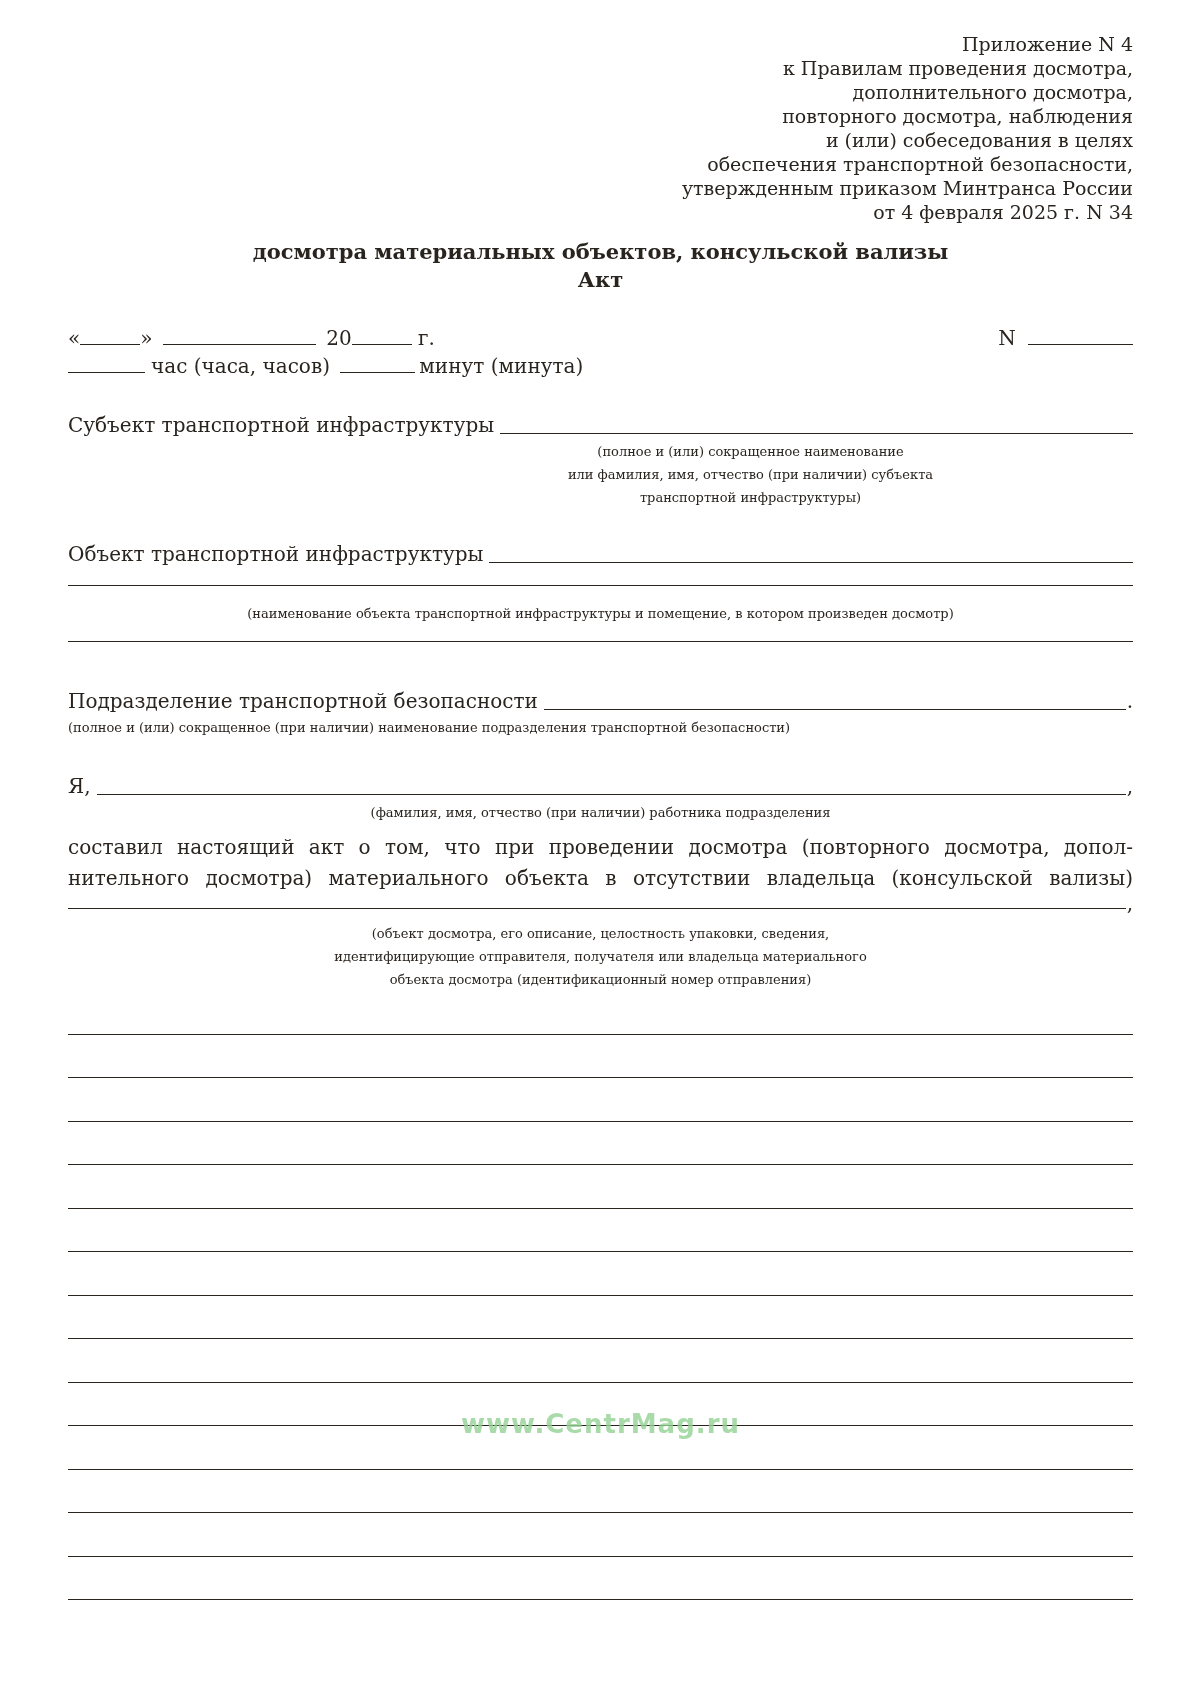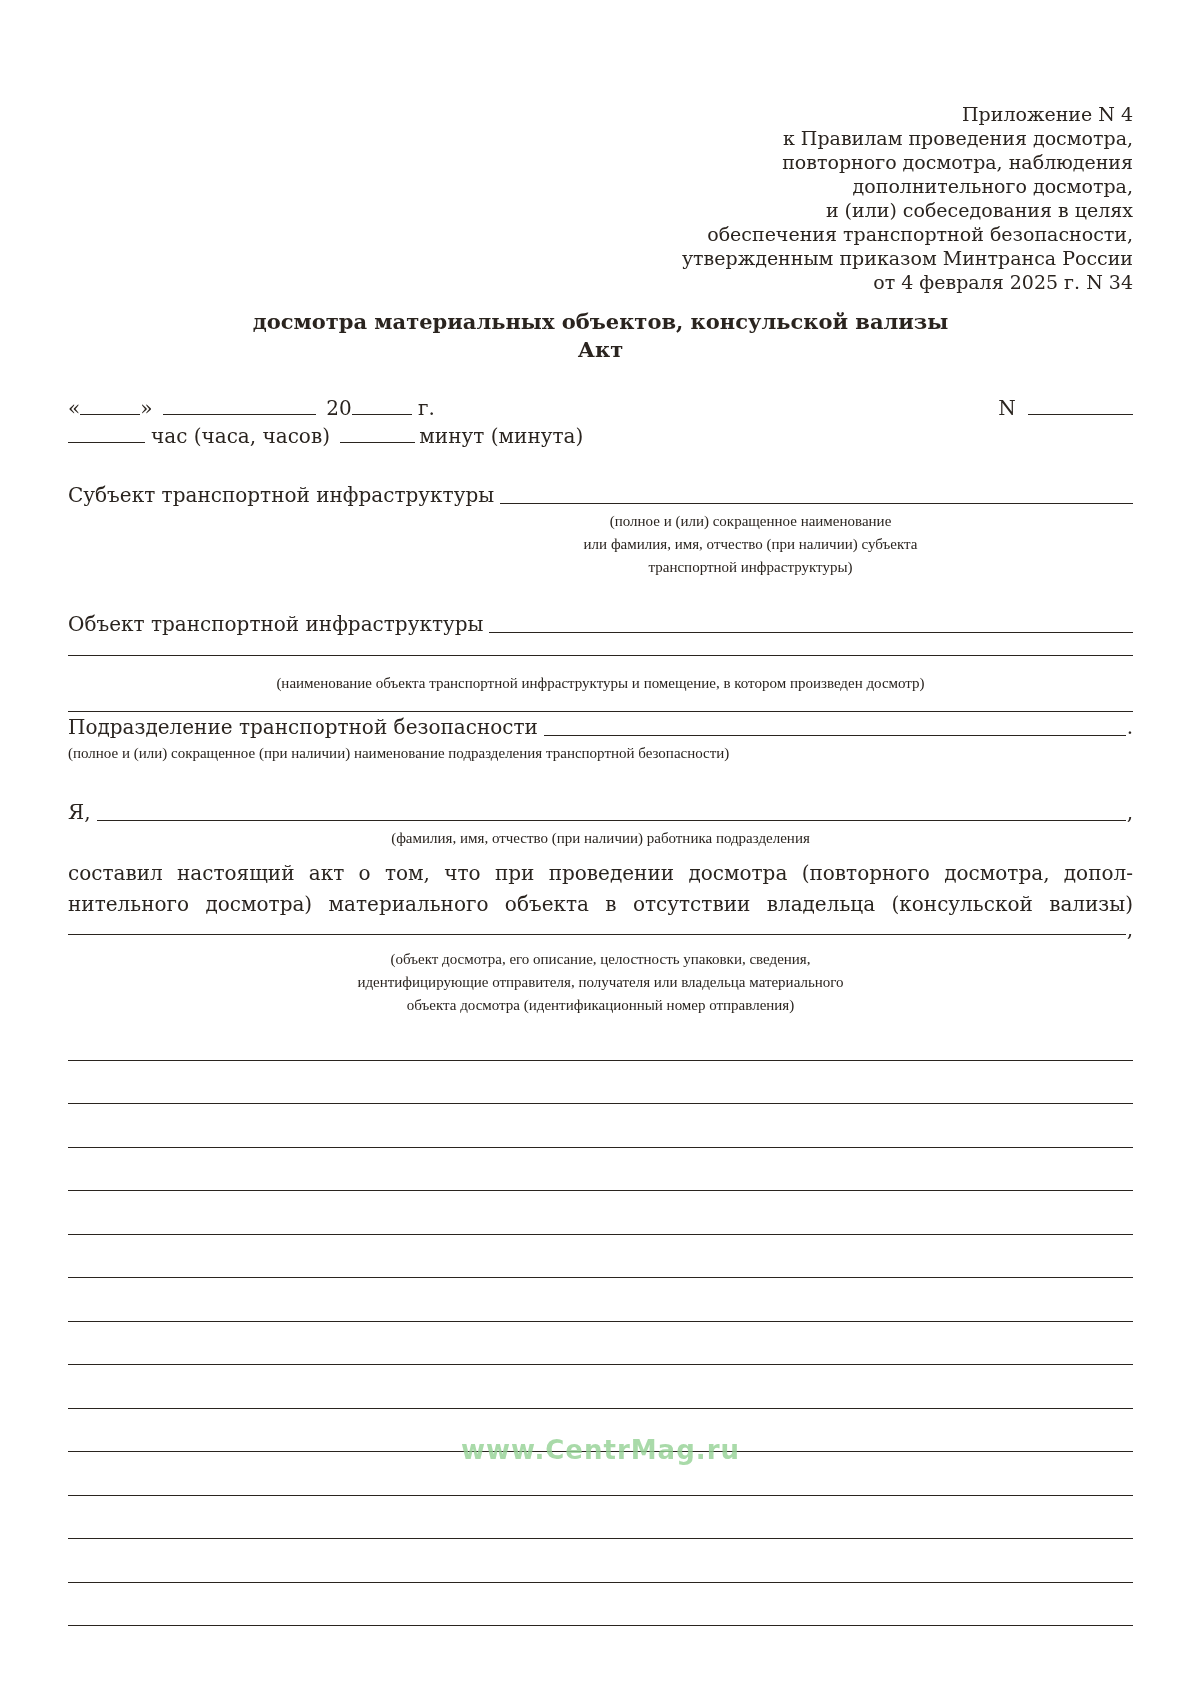--- a/index.html
+++ b/index.html
@@ -1,21 +1,21 @@
 <!DOCTYPE html>
 <html><head>
 <meta charset="utf-8">
 <style>
   html,body{margin:0;padding:0;}
   body{
     width:1200px;height:1697px;background:#ffffff;overflow:hidden;
     font-family:"DejaVu Serif","Liberation Serif",serif;
     color:#2a241f;
   }
-  .page{box-sizing:border-box;width:1200px;height:1254px;padding:102px 67px 0 68px;}
+  .page{box-sizing:border-box;width:1200px;height:1254px;padding:32px 67px 0 68px;}
 
   .header{ text-align:right;font-size:19px;line-height:24px; }
   .header-line{ white-space:nowrap; }
 
   .title{ text-align:center;font-weight:bold;font-size:21px;line-height:28px;margin-top:14px; }
 
   .date-row{ margin-top:30px;height:28px;line-height:28px;font-size:20px;
     display:flex;justify-content:space-between;align-items:baseline; }
   .time-row{ height:28px;line-height:28px;font-size:20px; }
 
@@ -23,24 +23,24 @@
   .w60{width:60px;} .w153{width:153px;} .w105{width:105px;} .w77{width:77px;} .w75{width:75px;}
   .mx4{margin:0 4px;} .ml6{margin-left:6px;} .mr6{margin-right:6px;}
 
   .fill-row{ display:flex;align-items:flex-end;font-size:20px; }
   .fill-row .label{ white-space:nowrap;line-height:30px; }
   .fill{ flex:1;border-bottom:1.6px solid #2a241f;margin:0 0 6px 6px; }
   .suffix{ line-height:30px;margin-left:1px; }
 
   .subject-row{ margin-top:30px;height:30px; }
   .object-row{ margin-top:30px;height:30px; }
-  .unit-row{ height:30px; }
+  .unit-row{ height:30px;margin-top:44px; }
   .ya-row{ margin-top:32px;height:30px; }
 
-  .caption{ font-size:15px;line-height:23px;font-family:Liberation Serif, serif; }
+  .caption{ font-size:13px;line-height:23px; }
   .caption div{ white-space:nowrap; }
   .center{ text-align:center; }
   .left{ text-align:left; }
   .subject-caption{ margin-left:300px;text-align:center; }
 
   .hr-line{ height:16px;border-bottom:1.6px solid #2a241f; }
   .object-caption{ margin-top:16px; }
 
   .statement{ margin-top:8px;font-size:20px; }
   .statement-line{ line-height:31px;text-align:justify;text-align-last:justify; }
@@ -62,22 +62,22 @@
   }
 </style>
 </head>
 <body>
 
 <div class="page">
 
   <div class="header">
       <div class="header-line">Приложение N 4</div>
       <div class="header-line">к Правилам проведения досмотра,</div>
+      <div class="header-line">дополнительного досмотра,</div>
       <div class="header-line">повторного досмотра, наблюдения</div>
-      <div class="header-line">дополнительного досмотра,</div>
       <div class="header-line">и (или) собеседования в целях</div>
       <div class="header-line">обеспечения транспортной безопасности,</div>
       <div class="header-line">утвержденным приказом Минтранса России</div>
       <div class="header-line">от 4 февраля 2025 г. N 34</div>
     </div>
 
   <div class="title">
     <div>досмотра материальных объектов, консульской вализы</div>
     <div>Акт</div>
   </div>

